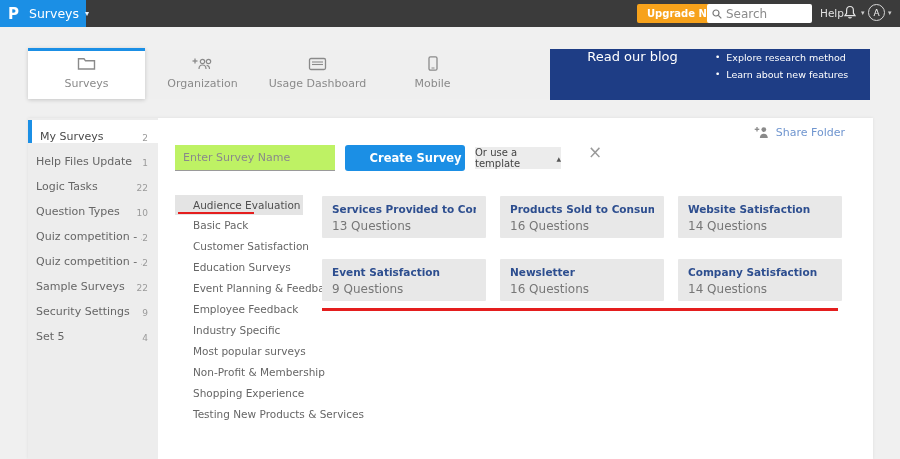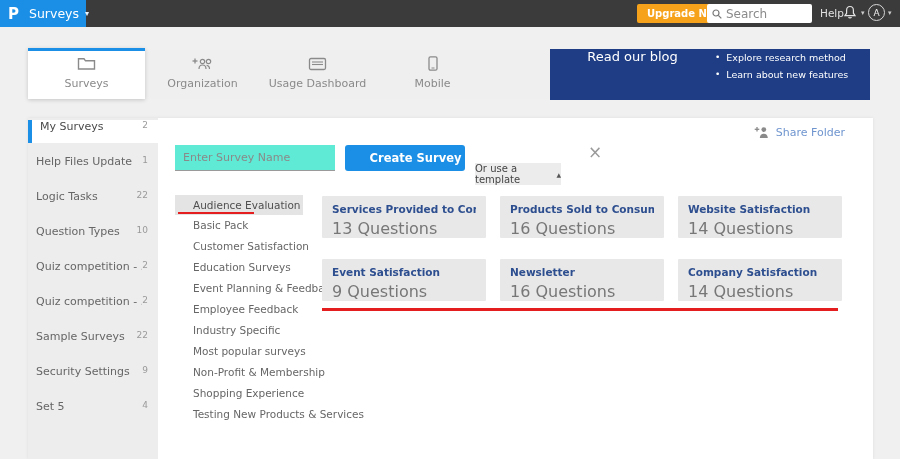--- a/index.html
+++ b/index.html
@@ -51,53 +51,53 @@
   .banner-title{color:#fff;font-size:13px;width:165px;text-align:center;}
   .banner-bullets{list-style:none;font-size:9.5px;color:#fff;line-height:17px;}
   .banner-bullets li{display:flex;align-items:center;gap:6px;}
   .bullet-dot{font-size:9px;}
 
   
   .panel{position:absolute;left:28px;top:118px;width:845px;height:341px;background:#fff;
     box-shadow:0 0 3px rgba(0,0,0,.08);overflow:hidden;}
 
   .sidebar{position:absolute;left:0;top:0;width:130px;height:341px;background:#ededed;}
-  .side-item{height:23px;margin-bottom:12px;background:#ededed;display:flex;align-items:flex-start;
+  .side-item{height:23px;margin-bottom:2px;background:#ededed;display:flex;align-items:flex-end;
     justify-content:space-between;padding:0 10px 0 8px;cursor:pointer;}
   .side-item.active{background:#fff;border-left:4px solid var(--accent-blue);padding-left:8px;}
   .side-label{font-size:11px;color:#666;white-space:nowrap;overflow:hidden;}
   .side-item.active .side-label{color:#4a4a4a;}
   .side-count{font-size:9px;color:#9a9a9a;}
 
   .main{position:absolute;left:130px;top:0;width:715px;height:341px;}
 
   .share-folder{position:absolute;right:28px;top:8px;display:flex;align-items:center;gap:7px;cursor:pointer;}
   .share-folder span{font-size:11px;color:#6f95cf;}
 
-  .survey-input{position:absolute;left:17px;top:27px;width:160px;height:26px;background:#5eead4;border:none;
+  .survey-input{position:absolute;left:17px;top:27px;width:160px;height:26px;background:#bef264;border:none;
     border-bottom:1px solid #9a9a9a;padding:0 8px;font-size:11px;color:#555;font-family:inherit;outline:none;}
   .survey-input::placeholder{color:#8a8a8a;}
   .create-btn{position:absolute;left:187px;top:27px;width:120px;height:26px;background:var(--accent-blue);
     color:#fff;border:none;border-radius:3px;font-size:11.5px;font-weight:600;font-family:inherit;cursor:pointer;padding-left:21px;}
   .template-dd{position:absolute;left:317px;top:29px;width:86px;height:22px;background:#ececec;
-    display:flex;align-items:center;justify-content:flex-end;gap:8px;font-size:10px;color:#444;cursor:pointer;margin-top:16px;}
+    display:flex;align-items:center;justify-content:flex-end;gap:8px;font-size:10px;color:#444;cursor:pointer;}
   .up-caret{font-size:6px;color:#555;}
   .close-x{position:absolute;left:430px;top:26px;font-size:17px;color:#9a9a9a;cursor:pointer;line-height:1;}
 
   .categories{position:absolute;left:17px;top:77px;width:128px;}
   .cat-item{height:21px;line-height:21px;font-size:10.5px;color:#666;padding-left:18px;cursor:pointer;
     white-space:nowrap;}
   .cat-item.selected{height:20px;line-height:20px;background:#e4e4e4;color:#4f4f4f;position:relative;}
   .cat-underline{position:absolute;left:3px;bottom:1px;width:76px;height:2px;background:var(--annotation-red);}
 
   .cards{position:absolute;left:164px;top:78px;width:521px;display:grid;
     grid-template-columns:164px 164px 164px;grid-auto-rows:42px;column-gap:14px;row-gap:21px;}
   .card{background:#e8e8e8;border-radius:1px;padding:7px 10px;cursor:pointer;}
   .card-title{font-size:10.5px;font-weight:700;color:#2d4e8f;white-space:nowrap;overflow:hidden;display:block;}
-  .card-count{font-size:16px;color:#777;display:block;margin-top:4px;}
+  .card-count{font-size:12px;color:#777;display:block;margin-top:4px;}
 
   .annotation-line{position:absolute;left:164px;top:190px;width:516px;height:3px;background:var(--annotation-red);}
 </style>
 </head>
 <body>
 
 <div class="stage">
 
   <div class="topbar">
     <div class="logo-section">

